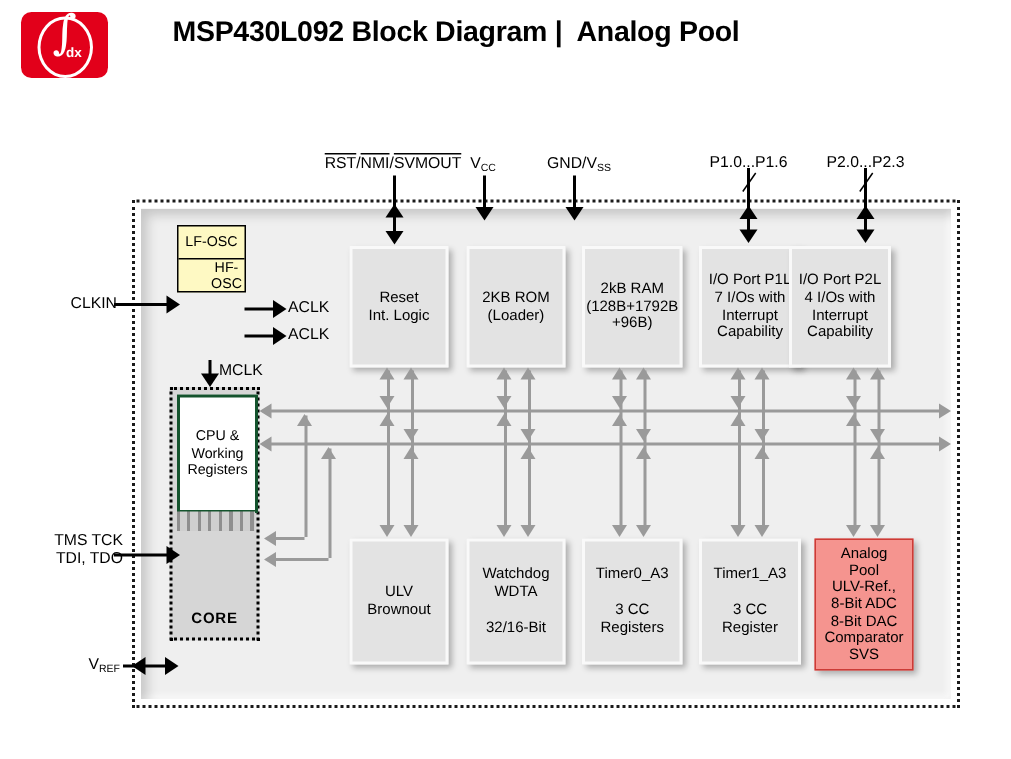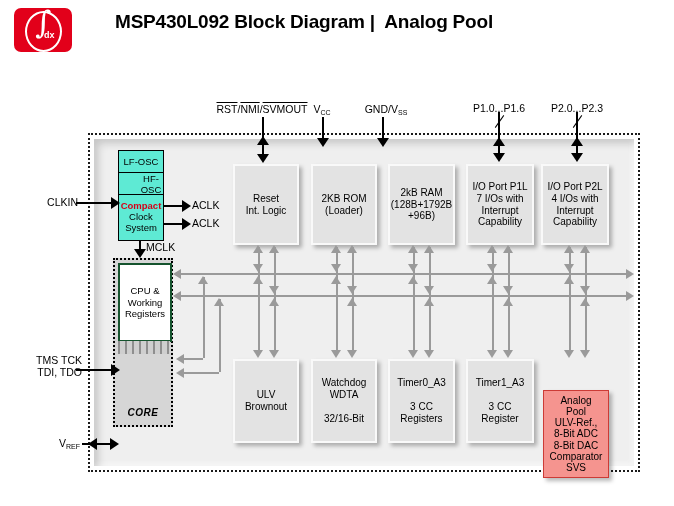--- a/index.html
+++ b/index.html
@@ -22,40 +22,40 @@
     border:2px dotted #1a1a1a;}
   .panel{position:absolute;left:4px;top:4px;right:4px;bottom:4px;
     background:#efefef;
     box-shadow:inset 4px 4px 8px rgba(0,0,0,0.18), inset -2px -2px 4px rgba(255,255,255,0.95);}
   
   .blk{position:absolute;display:flex;align-items:center;justify-content:center;
     text-align:center;font-size:10px;line-height:1.18;white-space:pre-line;
     background:var(--block_fill,#e3e3e3);border:2px solid #f9f9f9;
     box-shadow:2.5px 2.5px 4px rgba(0,0,0,0.28);}
   .blk.analog{background:var(--analog_fill,#f5948f);border:1px solid var(--analog_border,#cc3b36);
-    line-height:1.12;margin-top:31px;}
-  
-  .clock{position:absolute;left:118px;top:150px;width:44px;background:#5eead4;
+    line-height:1.12;}
+  
+  .clock{position:absolute;left:118px;top:150px;width:44px;background:#fef9c3;
     border:1.5px solid #000;font-size:9.5px;text-align:center;}
   .clock .cell{border-bottom:1.5px solid #000;display:flex;align-items:center;justify-content:center;}
   .clock .cell:last-child{border-bottom:none;}
   .clock .c1{height:21px;}
   .clock .c2{height:21px;padding-left:20px;}
   .clock .c3{height:45px;flex-direction:column;line-height:1.15;white-space:pre-line;}
   .clock .red{color:var(--compact_red,#d60017);font-weight:bold;}
   
   .core{position:absolute;left:113px;top:258px;width:60px;height:169px;
     border:2px dotted #000;background:#d6d6d6;box-sizing:border-box;}
   .core .inner{position:absolute;left:3px;width:50px;background:#fff;border:2px solid #14532d;
     display:flex;align-items:center;justify-content:center;text-align:center;
     font-size:9.5px;line-height:1.2;white-space:pre-line;}
   .core .hatch{position:absolute;left:3px;width:52px;height:13px;top:81px;
     background:repeating-linear-gradient(90deg,#8f8f8f 0 2px,#cfcfcf 2px 7px);}
   .core .corelbl{position:absolute;left:0;right:0;top:147px;text-align:center;
-    font-size:10px;font-weight:bold;letter-spacing:0.5px;font-style:italic;}
+    font-size:10px;font-weight:bold;letter-spacing:0.5px;}
   
   .lbl{position:absolute;font-size:10.5px;white-space:nowrap;}
   .lbl sub{font-size:7px;vertical-align:-2px;letter-spacing:0;}
   .ctr{transform:translateX(-50%);}
   .ov{text-decoration:overline;}
   .pre{white-space:pre-line;text-align:center;}
   
   .ln{position:absolute;}
   .tri{position:absolute;width:0;height:0;}
 </style>
@@ -84,22 +84,20 @@
 <span class="lbl pre" style="left:28px;top:354px;width:54px;text-align:right;">TMS TCK
 TDI, TDO</span>
 <span class="lbl" style="left:50px;top:437px;width:30px;text-align:right;"><span>V</span><sub>REF</sub></span>
 <span class="lbl" style="left:192px;top:199px;">ACLK</span>
 <span class="lbl" style="left:192px;top:217px;">ACLK</span>
 <span class="lbl" style="left:146px;top:241px;">MCLK</span>
 
 <div class="clock">
   <div class="cell c1">LF-OSC</div>
   <div class="cell c2">HF-OSC</div>
-  <div class="cell c3"><span class="red">Compact</span><span>Clock
-System</span></div>
 </div>
 
 <div class="core">
   <div class="inner" style="top:3px;height:75px;">CPU &amp;
 Working
 Registers</div>
   <div class="hatch"></div>
   <div class="corelbl">CORE</div>
 </div>
 
@@ -107,21 +105,21 @@
 Int. Logic</div>
 <div class="blk" style="left:311px;top:164px;width:62px;height:77px;">2KB ROM
 (Loader)</div>
 <div class="blk" style="left:388px;top:164px;width:63px;height:77px;">2kB RAM
 (128B+1792B
 +96B)</div>
 <div class="blk" style="left:466px;top:164px;width:64px;height:77px;">I/O Port P1L
 7 I/Os with
 Interrupt
 Capability</div>
-<div class="blk" style="left:541px;top:164px;width:64px;height:77px;">I/O Port P2L
+<div class="blk" style="left:526px;top:164px;width:64px;height:77px;">I/O Port P2L
 4 I/Os with
 Interrupt
 Capability</div>
 
 <div class="blk" style="left:233px;top:359px;width:62px;height:80px;">ULV
 Brownout</div>
 <div class="blk" style="left:311px;top:359px;width:62px;height:80px;">Watchdog
 WDTA
 
 32/16-Bit</div>

